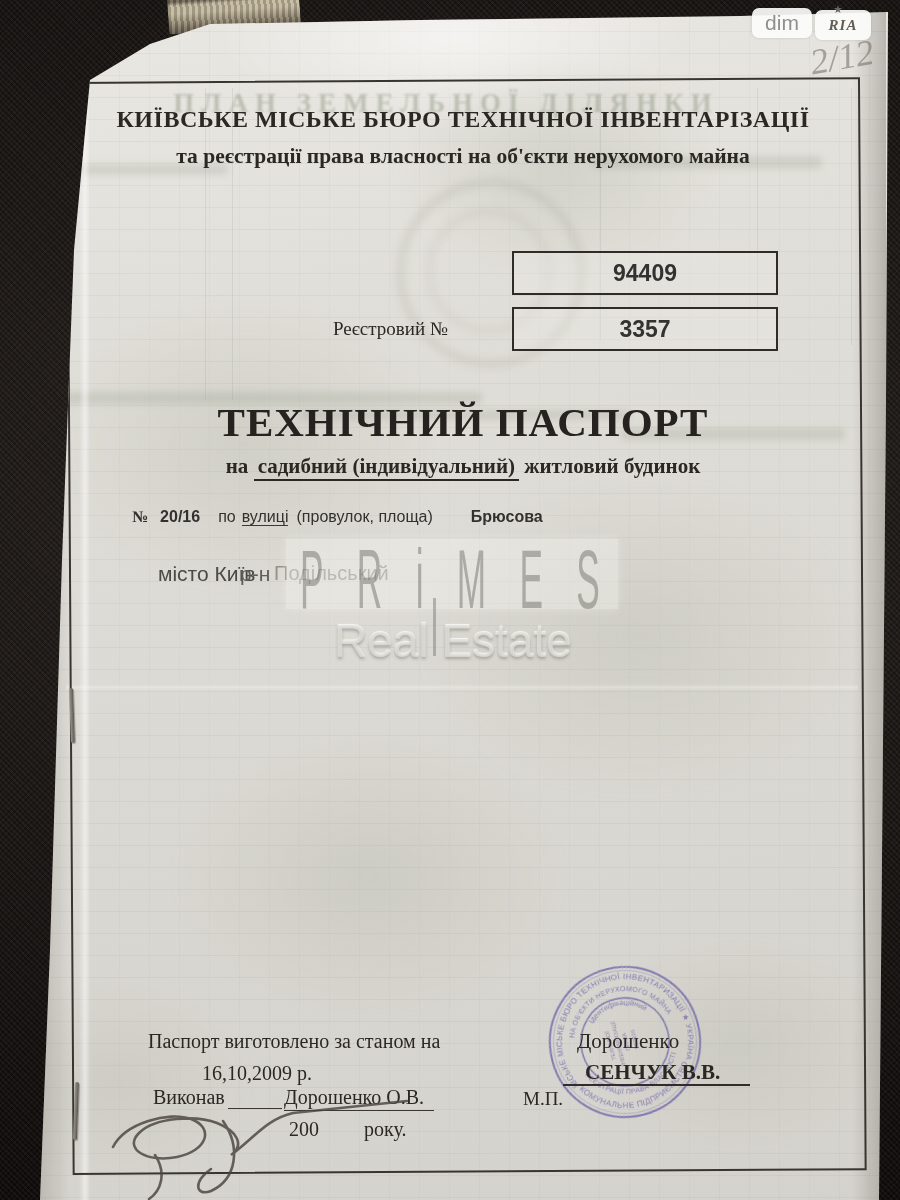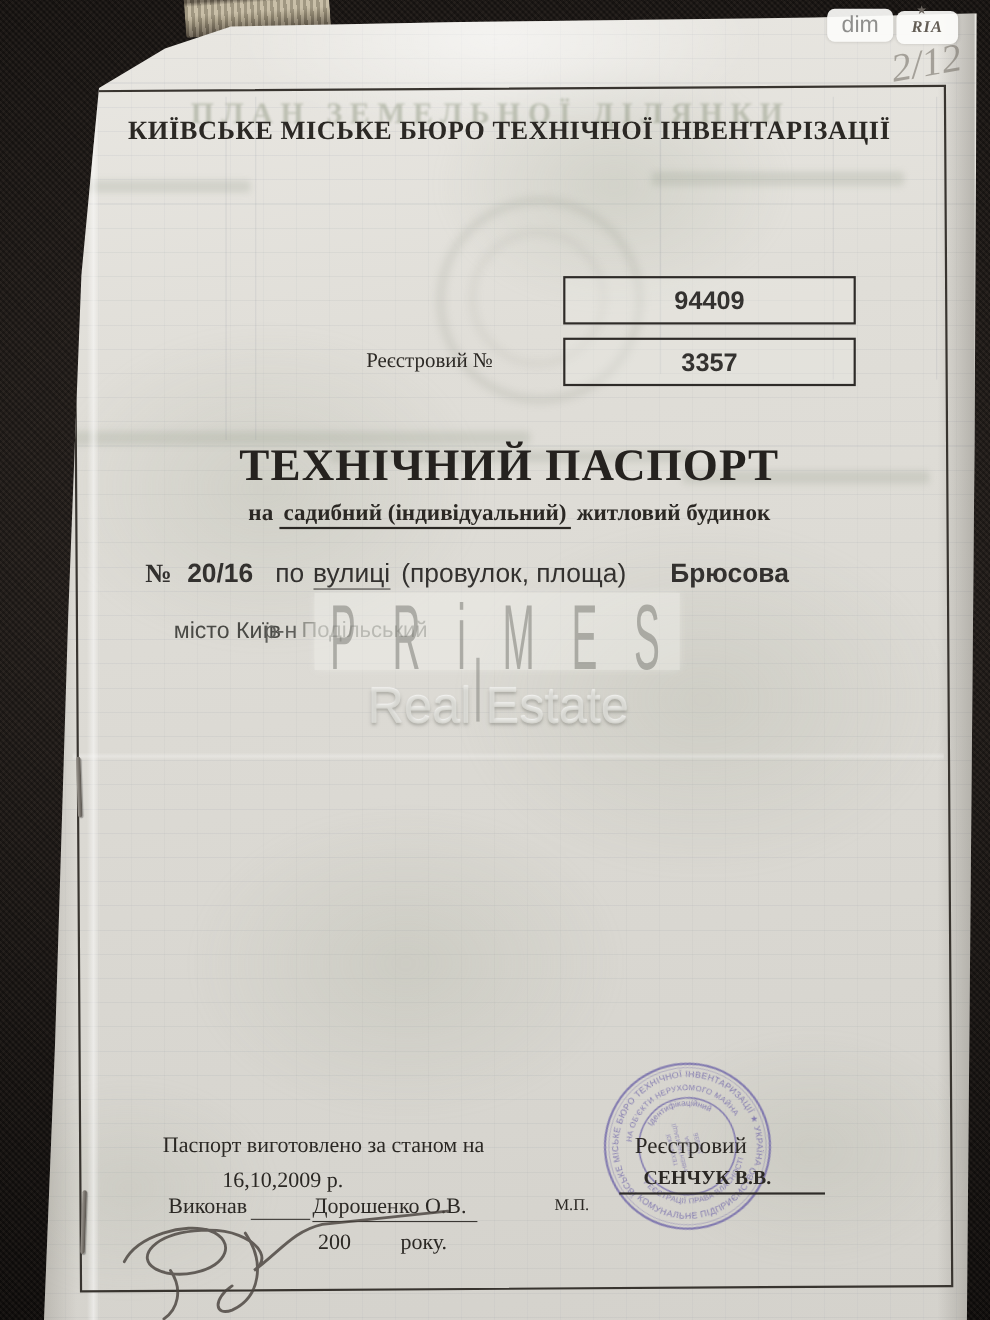--- a/index.html
+++ b/index.html
@@ -74,21 +74,21 @@
   .hdr2{left:66px;top:144px;width:794px;text-align:center;font-weight:bold;
     font-size:21.5px;color:var(--print-ink);}
   .flabel{font-size:19px;color:var(--print-ink);text-align:right;}
   .fbox{border:2px solid #2e2b28;background:rgba(236,234,229,.35);
     text-align:center;font-weight:bold;font-size:23px;color:var(--value-ink);}
   .doc-title{left:66px;top:398px;width:794px;text-align:center;font-weight:bold;
     font-size:41px;letter-spacing:1px;color:#25221f;}
   .doc-sub{left:66px;top:454px;width:794px;text-align:center;font-weight:bold;
     font-size:21px;color:var(--print-ink);}
   .u{border-bottom:2px solid #2b2824;padding:0 4px 1px 4px;}
-  .addr{left:132px;top:508px;font-size:24px;color:#33312f;white-space:nowrap;}
+  .addr{left:132px;top:508px;font-size:16px;color:#33312f;white-space:nowrap;}
   .city-row{font-size:21px;color:#4a4a46;}
   .wm-band{left:286px;top:539px;width:332px;height:70px;
     background:rgba(242,242,238,.42);box-shadow:0 0 8px rgba(242,242,238,.45);}
   .wm-letters{left:300px;top:531px;width:714px;height:84px;display:flex;
     justify-content:space-between;font-family:"Liberation Sans","DejaVu Sans",sans-serif;
     font-size:84px;color:rgba(104,104,99,.46);transform:scaleX(.42);transform-origin:left top;}
   .wm-bar{left:433px;top:598px;width:3px;height:58px;background:rgba(126,126,120,.5);}
   .wm-tag{left:334px;top:614px;font-family:"Liberation Sans","DejaVu Sans",sans-serif;
     font-size:46px;color:rgba(223,223,217,.72);
     text-shadow:0 2px 3px rgba(118,118,110,.5), 0 -1px 1px rgba(255,255,255,.85);}
@@ -138,20 +138,21 @@
     <div class="bleed-v" style="left:851px;top:88px;height:257px;"></div>
 
     <div class="edge-shade-left"></div>
     <div class="edge-shade-right"></div>
     <div class="crease-v"></div>
     <div class="crease-h"></div>
 
     <div class="frame"></div>
 
     <div class="abs hdr1">КИЇВСЬКЕ МІСЬКЕ БЮРО ТЕХНІЧНОЇ ІНВЕНТАРІЗАЦІЇ</div>
+    <div class="abs hdr2">та реєстрації права власності на об'єкти нерухомого майна</div>
 
     <div class="abs fbox" style="left:512px;top:251px;width:262px;height:40px;line-height:40px;">
       <span class="san">94409</span>
     </div>
     <div class="abs flabel" style="left:283px;top:318px;width:165px;">Реєстровий №</div>
     <div class="abs fbox" style="left:512px;top:307px;width:262px;height:40px;line-height:40px;">
       <span class="san">3357</span>
     </div>
 
     <div class="abs doc-title">ТЕХНІЧНИЙ ПАСПОРТ</div>
@@ -227,23 +228,23 @@
 
     <div class="abs bt" style="left:148px;top:1030px;">Паспорт виготовлено за станом на</div>
     <div class="abs bt" style="left:202px;top:1062px;">16,10,2009 р.</div>
     <div class="abs bt" style="left:153px;top:1086px;">Виконав</div>
     <div class="abs blank-line" style="left:228px;top:1086px;width:54px;height:22px;"></div>
     <div class="abs bt blank-line" style="left:284px;top:1086px;padding:0 10px 1px 0;">Дорошенко О.В.</div>
     <div class="abs bt" style="left:289px;top:1118px;">
       <span>200</span>
       <span style="margin-left:40px;">року.</span>
     </div>
-    <div class="abs bt" style="left:504px;top:1088px;font-size:15px;">М.П.</div>
-    <div class="abs bt" style="left:577px;top:1029px;font-size:21px;">Реєстровий</div>
-    <div class="abs bt" style="left:585px;top:1060px;font-size:18px;font-weight:bold;">СЕНЧУК В.В.</div>
+    <div class="abs bt" style="left:523px;top:1088px;font-size:19px;">М.П.</div>
+    <div class="abs bt" style="left:577px;top:1029px;font-size:21px;">Дорошенко</div>
+    <div class="abs bt" style="left:585px;top:1060px;font-size:21px;font-weight:bold;">СЕНЧУК В.В.</div>
     <div class="abs chief-underline"></div>
 
     <svg class="abs" style="left:95px;top:1085px;width:340px;height:120px;" viewBox="0 0 340 120">
       <g fill="none" stroke="#4a443f" stroke-width="2.6" stroke-linecap="round" opacity=".82">
         <path d="M 18,62 C 30,38 74,26 96,34 C 120,43 112,66 82,72 C 52,78 28,64 44,48 C 60,32 102,30 122,38 C 142,46 150,60 136,70 C 160,52 172,34 198,28 L 312,16"></path>
         <path d="M 128,36 C 146,62 142,94 116,106 C 100,112 98,96 116,84"></path>
         <path d="M 60,70 C 72,88 66,106 54,114"></path>
       </g>
     </svg>
 

